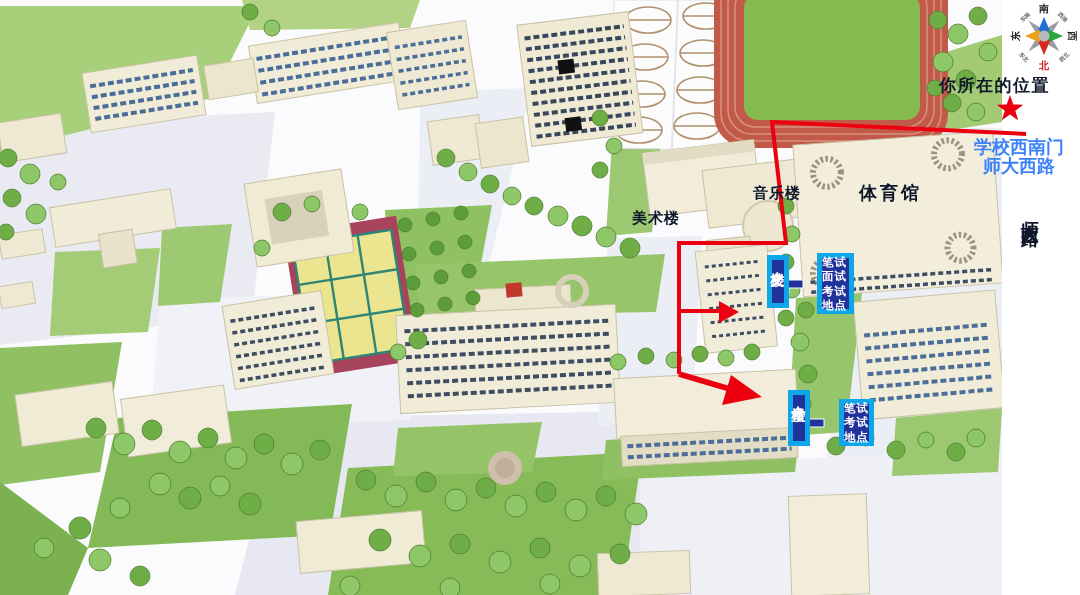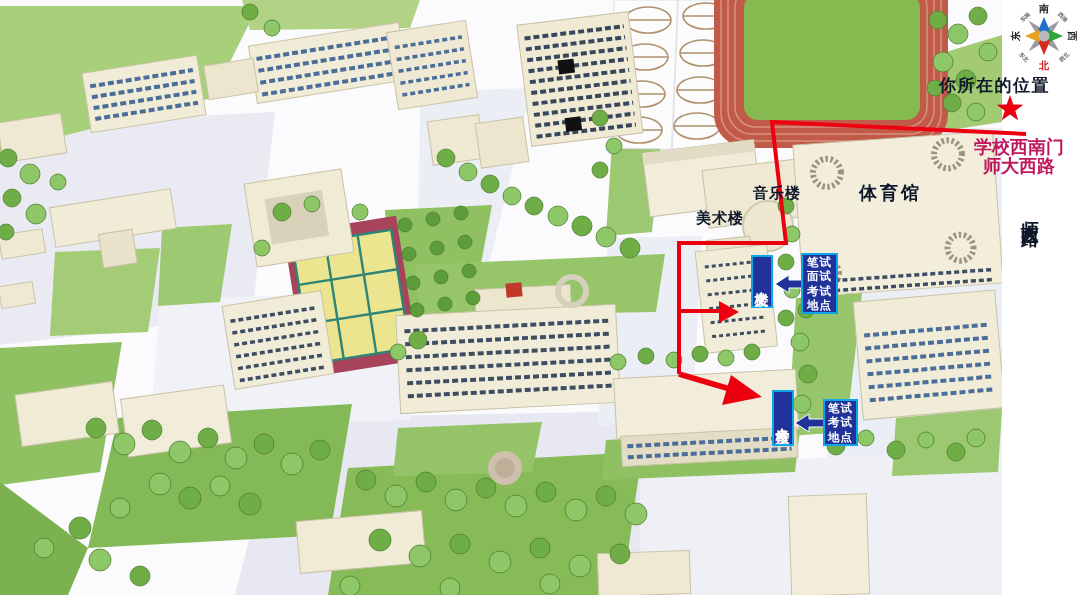--- a/index.html
+++ b/index.html
@@ -1,25 +1,25 @@
 <!DOCTYPE html>
 <html><head>
 <meta charset="utf-8">
 <style>
   html,body{margin:0;padding:0;background:#fff;}
   body{width:1080px;height:595px;overflow:hidden;font-family:"Liberation Sans","DejaVu Sans",sans-serif;}
   .stage{position:relative;width:1080px;height:595px;background:#fff;}
   svg.layer{position:absolute;left:0;top:0;width:1080px;height:595px;}
   .lbl{position:absolute;font-weight:bold;white-space:nowrap;line-height:1.1;}
   .t-blue{color:#0f172a;}
-  .t-red{color:#be185d;}
+  .t-red{color:#3b82f6;}
   .vtext{writing-mode:vertical-rl;text-orientation:upright;}
   .bluebox{position:absolute;background:#21329b;color:#fff;font-weight:bold;
-           border:2px solid #0ea5e9;display:flex;align-items:center;justify-content:center;
-           text-align:center;box-sizing:border-box;}
+           border:5px solid #0ea5e9;display:flex;align-items:center;
+           text-align:center;box-sizing:border-box;margin-left:16px;}
   .bluebox .rows{line-height:14.5px;letter-spacing:1px;}
   .gate{text-align:center;}
 </style>
 </head>
 <body>
 
 <div class="stage">
 
   <svg class="layer" viewBox="0 0 1080 595">
 
@@ -450,21 +450,21 @@
 
   <div class="lbl t-red gate" style="left:960px;top:138px;width:118px;font-size:18px;line-height:19px;">
     <div>学校西南门</div>
     <div>师大西路</div>
   </div>
 
   <div class="lbl t-blue" style="left:859px;top:184px;font-size:18px;letter-spacing:3px;">体育馆</div>
 
   <div class="lbl t-blue" style="left:731px;top:185px;font-size:15px;letter-spacing:1px;margin-left:22px;">音乐楼</div>
 
-  <div class="lbl t-blue" style="left:696px;top:210px;font-size:15px;letter-spacing:1px;text-align:right;">美术楼</div>
+  <div class="lbl t-blue" style="left:632px;top:210px;font-size:15px;letter-spacing:1px;text-align:right;">美术楼</div>
 
   <div class="lbl t-blue vtext" style="left:1019px;top:207px;font-size:18px;letter-spacing:3px;height:95px;">师大西路</div>
 
   <div class="bluebox vtext" style="left:751px;top:255px;width:22px;height:53px;font-size:14px;letter-spacing:1px;">文史楼</div>
 
   <div class="bluebox" style="left:801px;top:253px;width:37px;height:61px;font-size:11.5px;">
     <div class="rows">
       <div>笔试</div>
       <div>面试</div>
       <div>考试</div>

